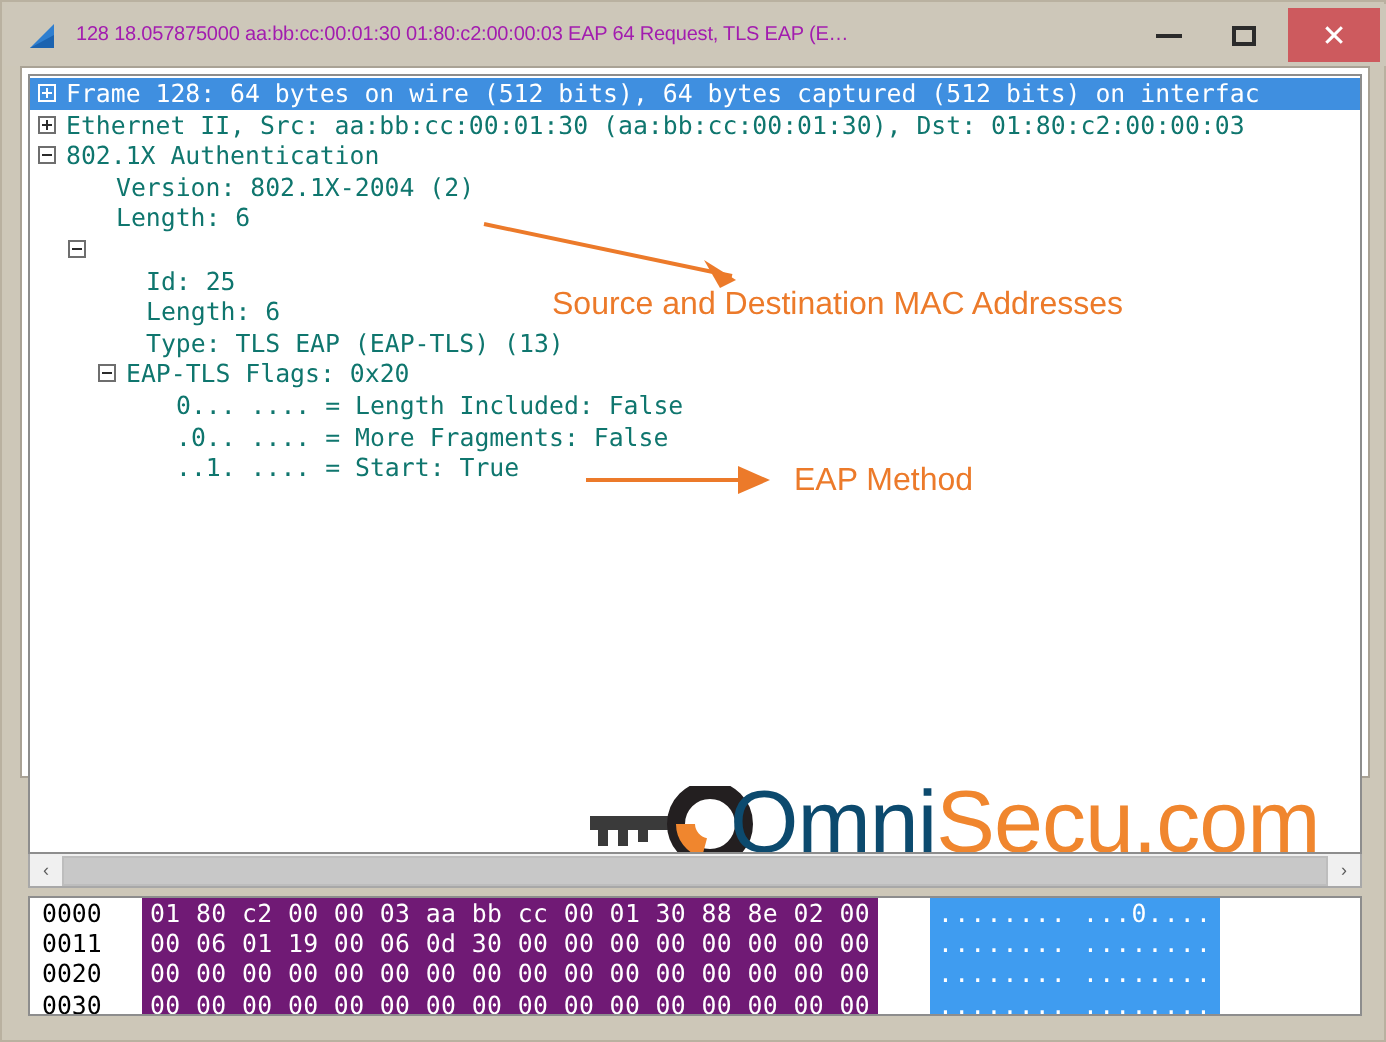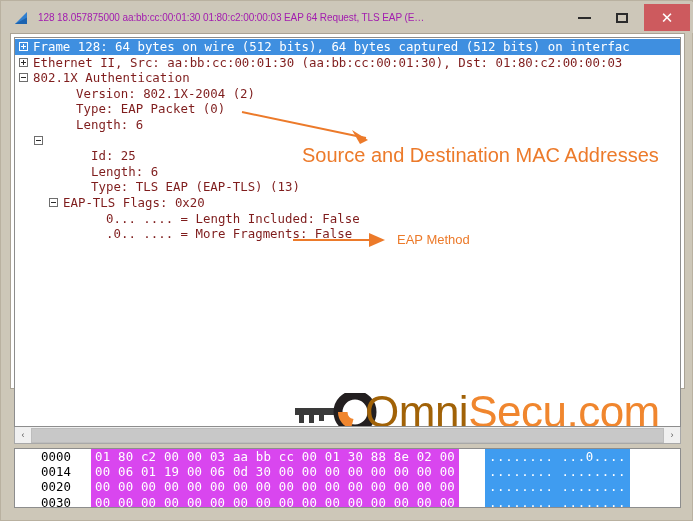--- a/index.html
+++ b/index.html
@@ -106,21 +106,21 @@
     position: absolute;
     left: 0; top: 0;
     width: 667px;
     padding-top: 1px;
   }
   .row {
     height: 15.6px;
     line-height: 15.6px;
     font-family: "DejaVu Sans Mono", monospace;
     font-size: 12.4px;
-    color: #7f1d1d;
+    color: #0f766e;
     white-space: nowrap;
     position: relative;
     padding-left: 4px;
     box-sizing: border-box;
   }
   .row.selected {
     background: #3f8fe0;
     color: #ffffff;
   }
   .twisty {
@@ -152,54 +152,54 @@
     border-color: #ffffff;
     background: #3f8fe0;
   }
   .row.selected .twisty::before,
   .row.selected .twisty.plus::after { background: #ffffff; }
   .ind1 { padding-left: 4px; }
   .ind2 { padding-left: 19px; }
   .ind3 { padding-left: 34px; }
   .ind4 { padding-left: 49px; }
   .ind5 { padding-left: 64px; }
-  .nogut { margin-left: 27px; text-align: right; }
+  .nogut { margin-left: 9px; text-align: right; }
 
   
   .anno-text {
     position: absolute;
     font-family: "Liberation Sans", sans-serif;
     color: #ec7a2a;
     white-space: nowrap;
   }
   #anno-mac {
-    left: 287px; top: 106px;
-    font-size: 20px;
+    left: 261px; top: 106px;
+    font-size: 16px;
   }
   #anno-eap {
     left: 382px; top: 194px;
-    font-size: 13px;
+    font-size: 16px;
   }
   .anno-svg { position: absolute; pointer-events: none; }
 
   
   #watermark {
     position: absolute;
     left: 278px; top: 353px;
     width: 390px; height: 46px;
   }
   #wm-text {
     position: absolute;
     left: 72px; top: -4px;
     font-family: "Liberation Sans", sans-serif;
     font-size: 44px;
     letter-spacing: -0.5px;
     white-space: nowrap;
   }
-  .wm-dark { color: #a16207; }
+  .wm-dark { color: #0c4a6e; }
   .wm-orange { color: #f0862e; }
 
   
   #detail-hscroll {
     position: absolute;
     left: 3px; top: 393px;
     width: 667px; height: 17px;
     background: #f0f0f0;
     border: 1px solid #a8a8a8;
     border-top: none;
@@ -235,31 +235,30 @@
     box-sizing: border-box;
     overflow: hidden;
     font-family: "DejaVu Sans Mono", monospace;
     font-size: 12.4px;
   }
   .hexrow {
     height: 15.2px;
     line-height: 15.2px;
     white-space: nowrap;
     display: flex;
-    margin-left: 20px;
   }
   .hex-off {
     width: 56px;
     padding-left: 6px;
     color: #000000;
     box-sizing: border-box;
     flex: 0 0 auto;
   }
   .hex-bytes {
-    background: #d946ef;
+    background: #701a75;
     color: #ffffff;
     padding: 0 4px;
     flex: 0 0 auto;
     letter-spacing: 0.2px;
   }
   .hex-gap { width: 26px; flex: 0 0 auto; }
   .hex-ascii {
     background: #3f9cf0;
     color: #ffffff;
     padding: 0 4px;
@@ -292,29 +291,29 @@
   </div>
 
   <div id="client">
 
     <div id="detail-pane">
       <div id="tree">
           <div class="row ind1 selected"><span class="twisty plus"></span><span class="">Frame 128: 64 bytes on wire (512 bits), 64 bytes captured (512 bits) on interfac</span></div>
           <div class="row ind1"><span class="twisty plus"></span><span class="">Ethernet II, Src: aa:bb:cc:00:01:30 (aa:bb:cc:00:01:30), Dst: 01:80:c2:00:00:03</span></div>
           <div class="row ind1"><span class="twisty "></span><span class="hl">802.1X Authentication</span></div>
           <div class="row ind3"><span class=" nogut">Version: 802.1X-2004 (2)</span></div>
-          <div class="row ind3"><span class=" nogut">Type: EAP Packet (0)</span></div>
           <div class="row ind3"><span class=" nogut">Length: 6</span></div>
           <div class="row ind2"><span class="twisty "></span></div>
           <div class="row ind4"><span class=" nogut">Id: 25</span></div>
           <div class="row ind4"><span class=" nogut">Length: 6</span></div>
           <div class="row ind4"><span class=" nogut">Type: TLS EAP (EAP-TLS) (13)</span></div>
           <div class="row ind3"><span class="twisty "></span><span class="">EAP-TLS Flags: 0x20</span></div>
           <div class="row ind5"><span class=" nogut">0... .... = Length Included: False</span></div>
           <div class="row ind5"><span class=" nogut">.0.. .... = More Fragments: False</span></div>
+          <div class="row ind5"><span class=" nogut">..1. .... = Start: True</span></div>
         </div>
 
       <svg class="anno-svg" style="left:225px; top:70px;" width="160" height="42">
         <line x1="2" y1="4" x2="126" y2="30" stroke="#ec7a2a" stroke-width="2"></line>
         <polygon points="128,32 112,22 120,36" fill="#ec7a2a"></polygon>
       </svg>
       <div class="anno-text" id="anno-mac">Source and Destination MAC Addresses</div>
 
       <svg class="anno-svg" style="left:278px; top:194px;" width="100" height="16">
         <line x1="0" y1="8" x2="78" y2="8" stroke="#ec7a2a" stroke-width="2"></line>
@@ -343,21 +342,21 @@
     </div>
 
     <div id="hex-pane">
         <div class="hexrow">
           <span class="hex-off">0000</span>
           <span class="hex-bytes">01 80 c2 00 00 03 aa bb  cc 00 01 30 88 8e 02 00</span>
           <span class="hex-gap"></span>
           <span class="hex-ascii">........ ...0....</span>
         </div>
         <div class="hexrow">
-          <span class="hex-off">0014</span>
+          <span class="hex-off">0011</span>
           <span class="hex-bytes">00 06 01 19 00 06 0d 30  00 00 00 00 00 00 00 00</span>
           <span class="hex-gap"></span>
           <span class="hex-ascii">........ ........</span>
         </div>
         <div class="hexrow">
           <span class="hex-off">0020</span>
           <span class="hex-bytes">00 00 00 00 00 00 00 00  00 00 00 00 00 00 00 00</span>
           <span class="hex-gap"></span>
           <span class="hex-ascii">........ ........</span>
         </div>

